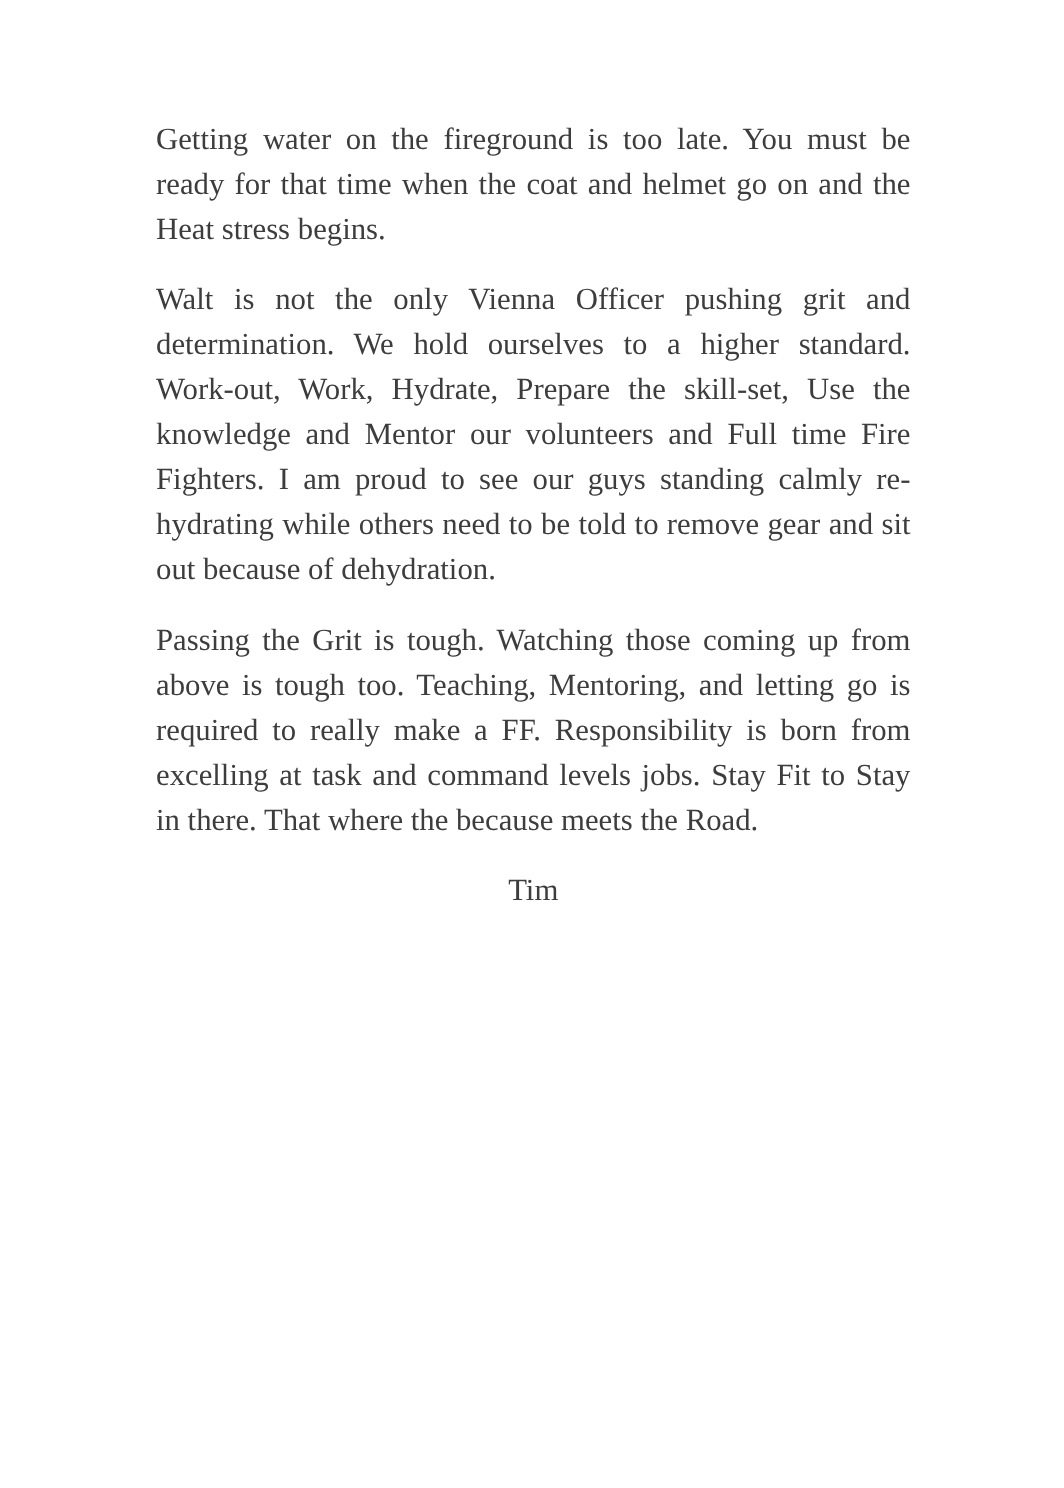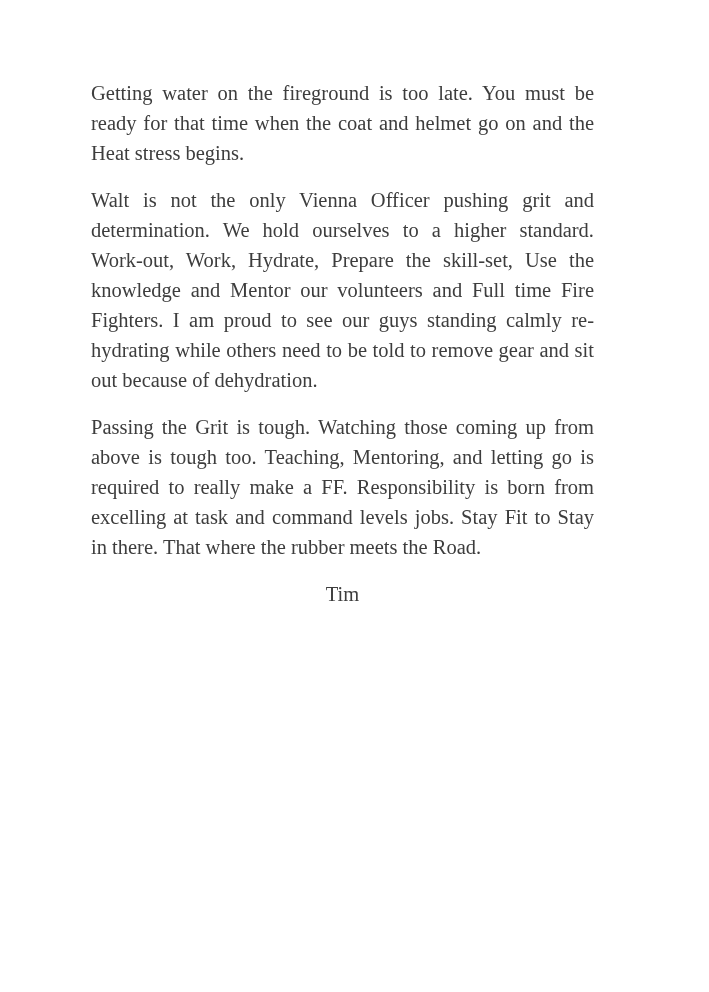--- a/index.html
+++ b/index.html
@@ -14,21 +14,21 @@
   }
   .page {
     position: absolute;
     inset: 0;
     background: #ffffff;
     overflow: hidden;
   }
   .content {
     position: absolute;
     top: 78px;
-    left: 91px;
+    left: 104px;
     width: 503px;
   }
   .content p {
     font-size: 20.5px;
     line-height: 30px;
     color: #3d3d3d;
     text-align: justify;
     margin-bottom: 17px;
   }
   .content p.signature {
@@ -46,17 +46,17 @@
     letter-spacing: 0.5px;
   }
 </style>
 </head>
 <body>
 
 <div class="page">
   <div class="content">
     <p>Getting water on the fireground is too late. You must be ready for that time when the coat and helmet go on and the Heat stress begins.</p>
     <p>Walt is not the only Vienna Officer pushing grit and determination. We hold ourselves to a higher standard. Work-out, Work, Hydrate, Prepare the skill-set, Use the knowledge and Mentor our volunteers and Full time Fire Fighters. I am proud to see our guys standing calmly re-hydrating while others need to be told to remove gear and sit out because of dehydration.</p>
-    <p>Passing the Grit is tough. Watching those coming up from above is tough too. Teaching, Mentoring, and letting go is required to really make a FF. Responsibility is born from excelling at task and command levels jobs. Stay Fit to Stay in there. That where the rubber meets the Road.</p>
+    <p>Passing the Grit is tough. Watching those coming up from above is tough too. Teaching, Mentoring, and letting go is required to really make a FF. Responsibility is born from excelling at task and command levels jobs. Stay Fit to Stay in there. That where the because meets the Road.</p>
     <p class="signature">Tim</p>
   </div>
   <div class="page-number">148</div>
 </div>
 
 </body></html>

